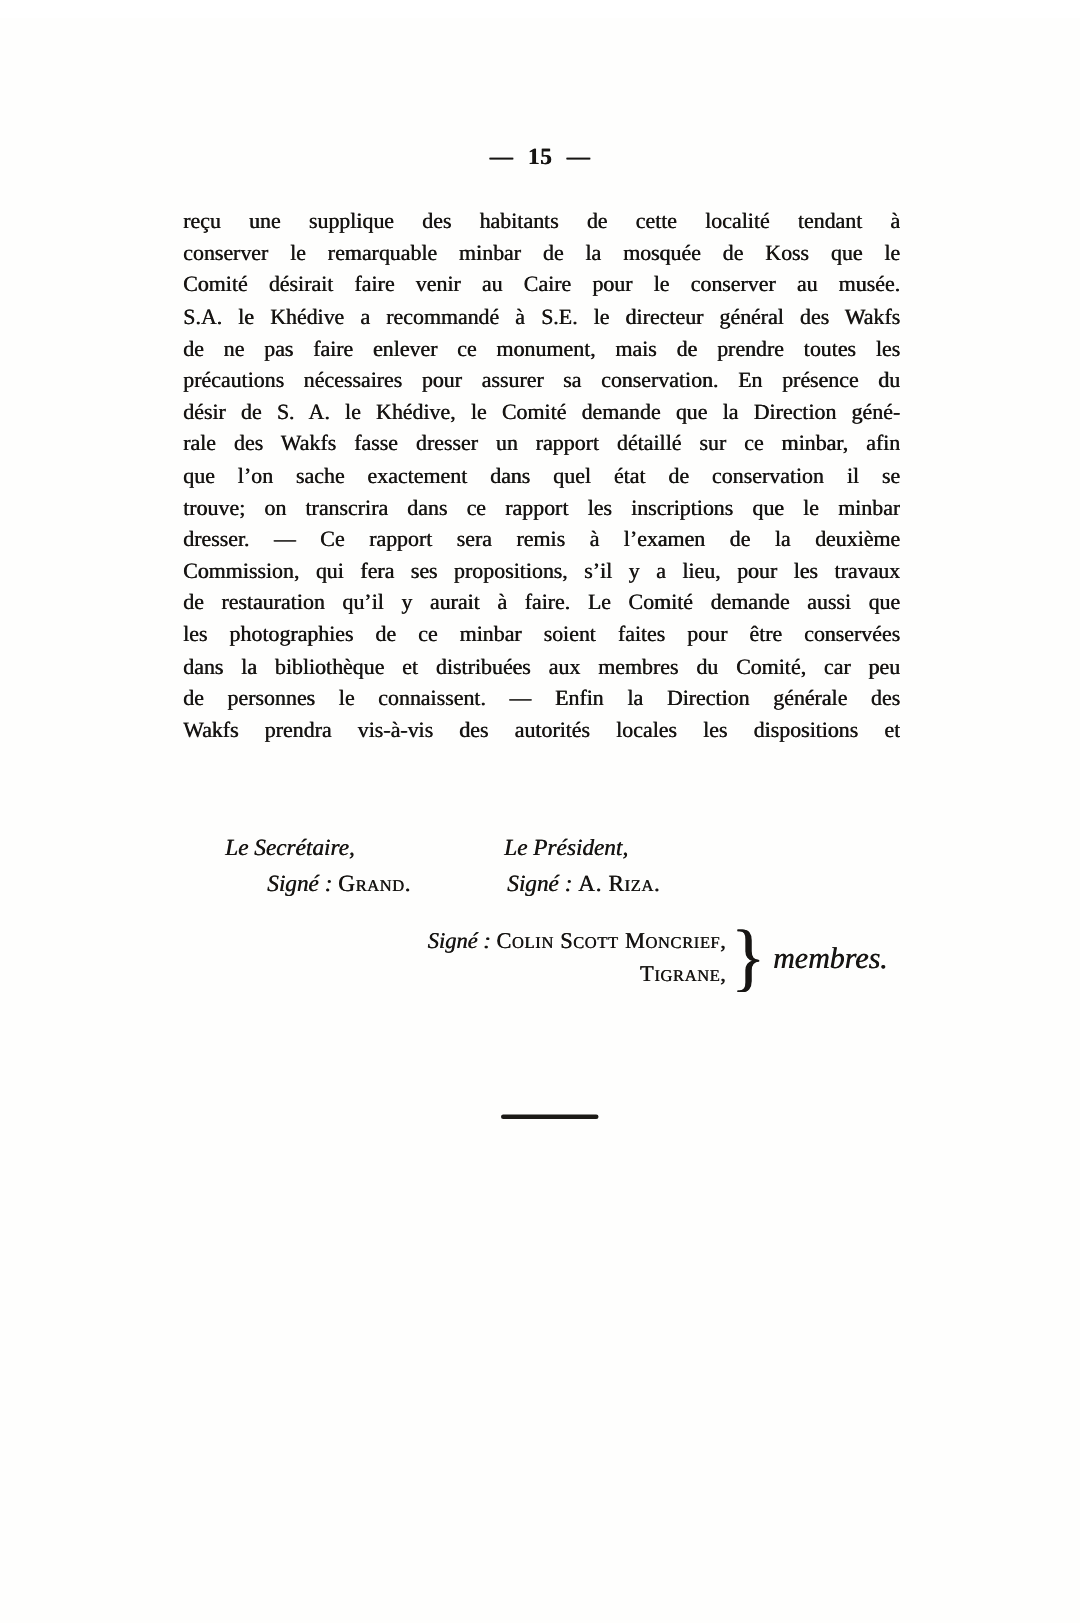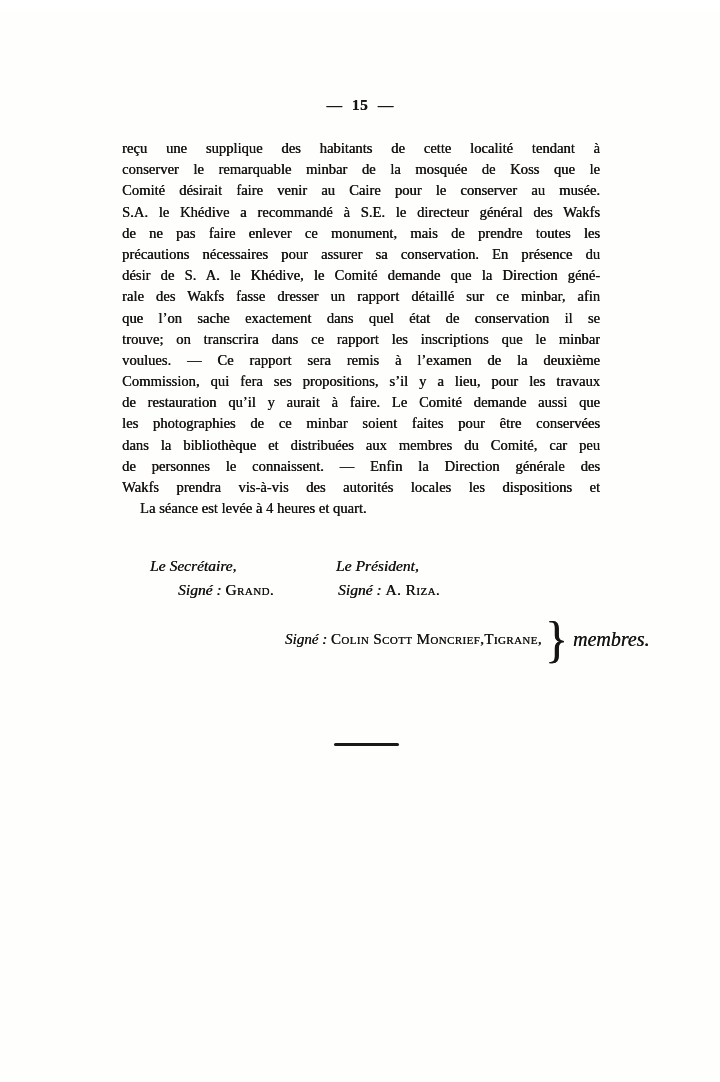--- a/index.html
+++ b/index.html
@@ -70,21 +70,21 @@
   .members-block {
     position: absolute;
     top: 603px;
     left: 285px;
     display: flex;
     align-items: center;
     white-space: nowrap;
   }
   .members-names {
     display: flex;
-    flex-direction: row;
+    flex-direction: column;
     line-height: 22px;
     font-size: 15px;
   }
   .members-line2 {
     text-align: right;
   }
   .members-brace {
     font-size: 48px;
     line-height: 1;
     margin-left: 3px;
@@ -117,28 +117,27 @@
     <div class="body-line">reçu une supplique des habitants de cette localité tendant à</div>
     <div class="body-line">conserver le remarquable minbar de la mosquée de Koss que le</div>
     <div class="body-line">Comité désirait faire venir au Caire pour le conserver au musée.</div>
     <div class="body-line">S.A. le Khédive a recommandé à S.E. le directeur général des Wakfs</div>
     <div class="body-line">de ne pas faire enlever ce monument, mais de prendre toutes les</div>
     <div class="body-line">précautions nécessaires pour assurer sa conservation. En présence du</div>
     <div class="body-line">désir de S. A. le Khédive, le Comité demande que la Direction géné-</div>
     <div class="body-line">rale des Wakfs fasse dresser un rapport détaillé sur ce minbar, afin</div>
     <div class="body-line">que l’on sache exactement dans quel état de conservation il se</div>
     <div class="body-line">trouve; on transcrira dans ce rapport les inscriptions que le minbar</div>
-    <div class="body-line">voulues. — Ce rapport sera remis à l’examen de la deuxième</div>
+    <div class="body-line">dresser. — Ce rapport sera remis à l’examen de la deuxième</div>
     <div class="body-line">Commission, qui fera ses propositions, s’il y a lieu, pour les travaux</div>
     <div class="body-line">de restauration qu’il y aurait à faire. Le Comité demande aussi que</div>
     <div class="body-line">les photographies de ce minbar soient faites pour être conservées</div>
     <div class="body-line">dans la bibliothèque et distribuées aux membres du Comité, car peu</div>
     <div class="body-line">de personnes le connaissent. — Enfin la Direction générale des</div>
     <div class="body-line">Wakfs prendra vis-à-vis des autorités locales les dispositions et</div>
-    <div class="closing-line">La séance est levée à 4 heures et quart.</div>
   </div>
 
   <div class="sig it sig-role-secretary">Le Secrétaire,</div>
   <div class="sig it sig-role-president">Le Président,</div>
 
   <div class="sig sig-signed-secretary"><span class="it">Signé :</span> <span class="sc">Grand.</span></div>
 
   <div class="sig sig-signed-president"><span class="it">Signé :</span> <span class="sc">A. Riza.</span></div>
 
   <div class="members-block">

